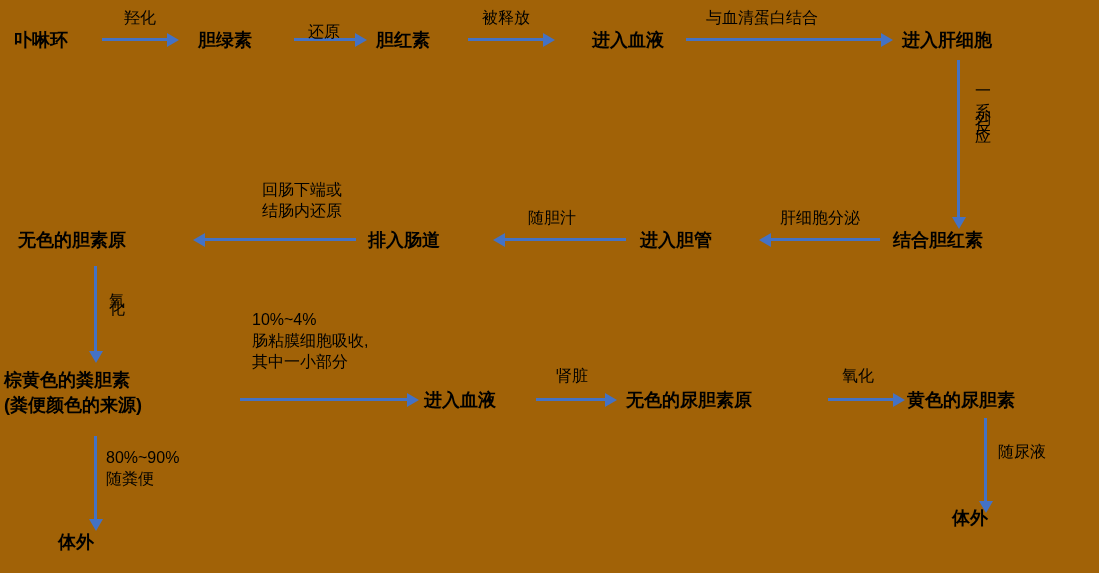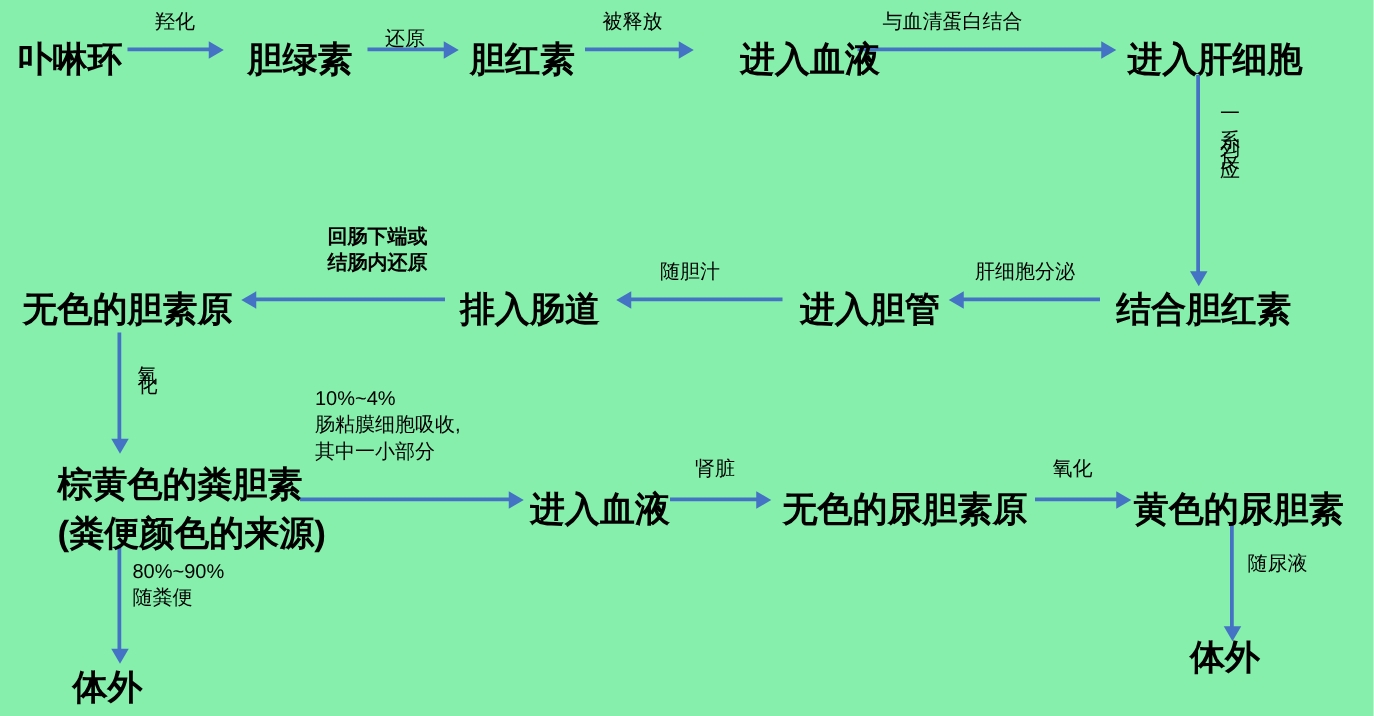--- a/index.html
+++ b/index.html
@@ -1,43 +1,43 @@
 <!DOCTYPE html>
 <html style="--arrow: #4472C4;"><head>
 <meta charset="utf-8">
 <style>
   html, body { margin: 0; padding: 0; background: #ffffff; }
   #canvas {
     position: relative;
     width: 1099px;
     height: 573px;
-    background: #86efac;
+    background: #a16207;
     font-family: "Liberation Sans", "DejaVu Sans", sans-serif;
     color: #000000;
     overflow: hidden;
   }
   .node {
     position: absolute;
-    font-size: 28px;
+    font-size: 18px;
     font-weight: bold;
     white-space: nowrap;
     color: #000000;
     line-height: 1.4;
   }
   .node.pre { white-space: pre-line; }
   .label {
     position: absolute;
     font-size: 16px;
     font-weight: normal;
     white-space: nowrap;
     color: #000000;
     line-height: 1.3;
   }
   .label.pre { white-space: pre-line; }
-  .label.center { text-align: center; font-weight: bold; }
+  .label.center { text-align: center; }
   .vlabel {
     position: absolute;
     font-size: 16px;
     color: #000000;
     writing-mode: vertical-rl;
     text-orientation: upright;
     letter-spacing: 8px;
     white-space: nowrap;
   }
   .arr { position: absolute; background: var(--arrow, #4472C4); }
@@ -110,21 +110,21 @@
   <div class="node" style="left:198px; top:28px;">胆绿素</div>
   <div class="node" style="left:376px; top:28px;">胆红素</div>
   <div class="node" style="left:592px; top:28px;">进入血液</div>
   <div class="node" style="left:893px; top:228px;">结合胆红素</div>
 
   <div class="node" style="left:902px; top:28px;">进入肝细胞</div>
   <div class="node" style="left:640px; top:228px;">进入胆管</div>
   <div class="node" style="left:368px; top:228px;">排入肠道</div>
   <div class="node" style="left:18px;  top:228px;">无色的胆素原</div>
 
-  <div class="node pre" style="left:4px; top:368px;margin-left:42px;">棕黄色的粪胆素
+  <div class="node pre" style="left:4px; top:368px;">棕黄色的粪胆素
 (粪便颜色的来源)</div>
   <div class="node" style="left:424px; top:388px;">进入血液</div>
   <div class="node" style="left:907px; top:388px;">黄色的尿胆素</div>
   <div class="node" style="left:626px; top:388px;">无色的尿胆素原</div>
 
   <div class="node" style="left:58px;  top:530px;">体外</div>
   <div class="node" style="left:952px; top:506px;">体外</div>
 
 </div>
 

